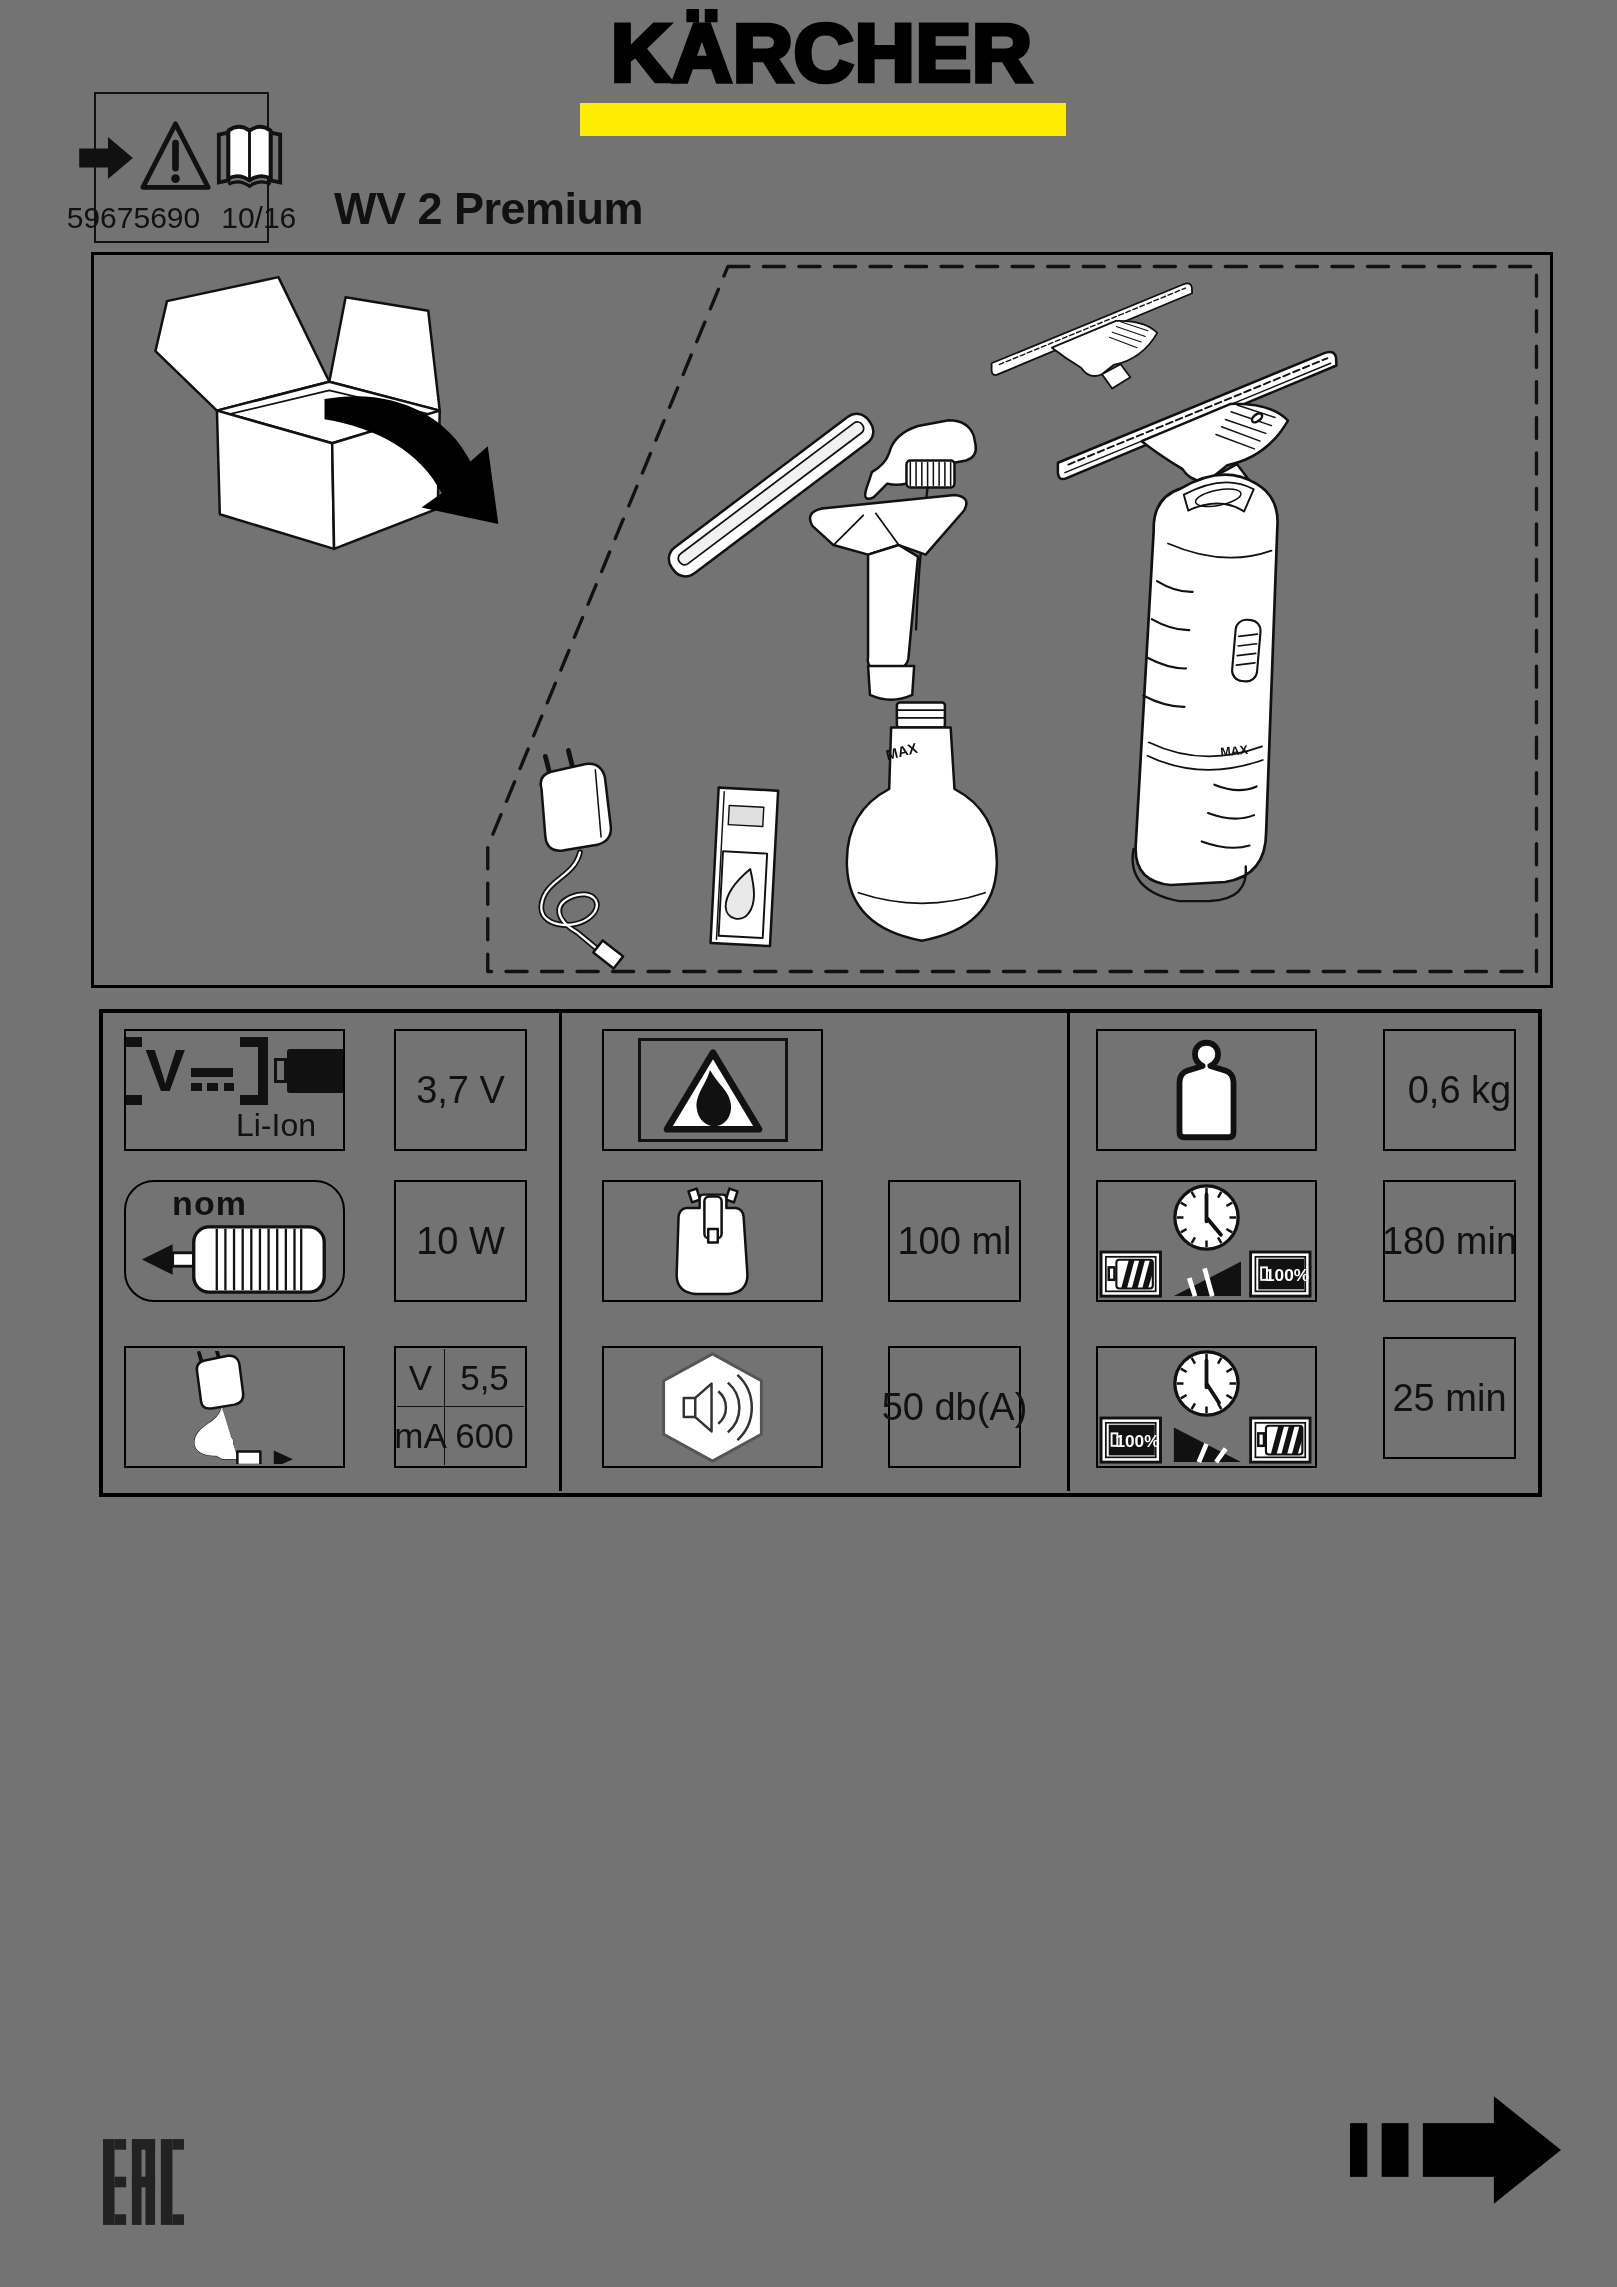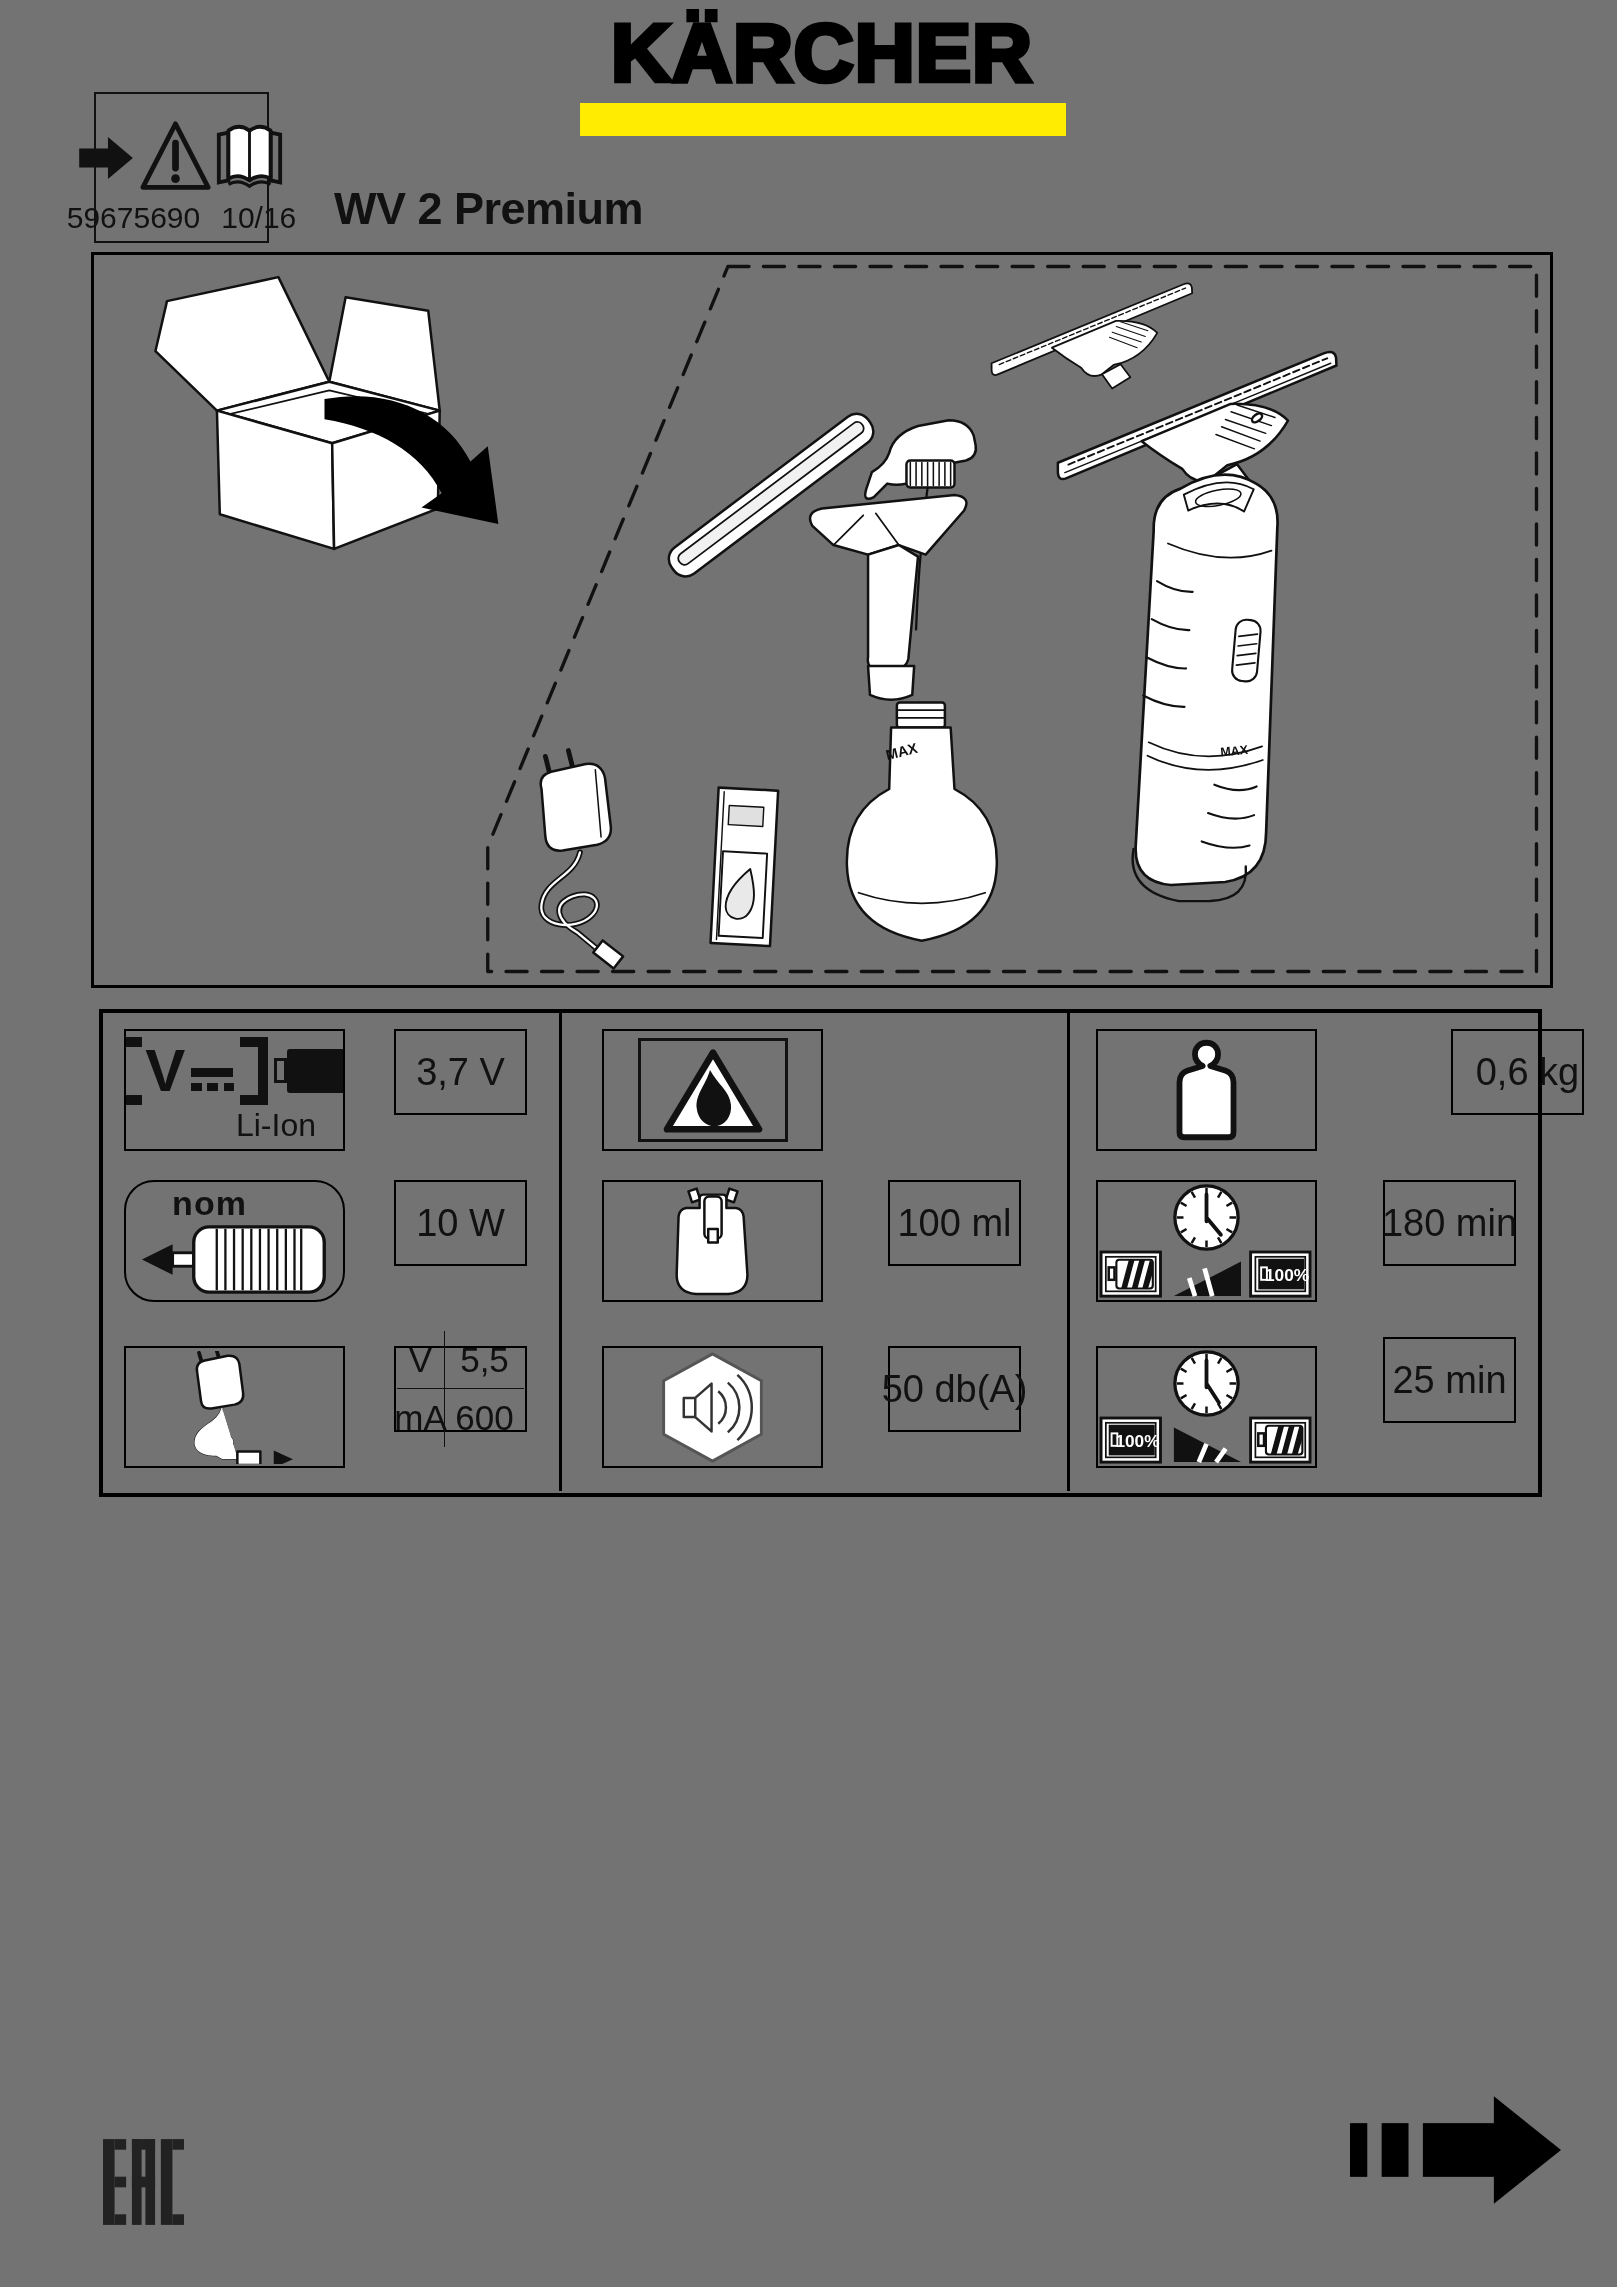--- a/index.html
+++ b/index.html
@@ -16,21 +16,21 @@
   .label-icons{display:flex;align-items:center;gap:3.8px;margin-bottom:1.9px;}
   .label-nums{display:flex;gap:21px;font-size:30px;line-height:1;margin-bottom:7.7px;}
   .page-title{left:334px;top:183px;font-size:45px;font-weight:bold;letter-spacing:-0.5px;}
   
   .illu{left:91px;top:252px;width:1462px;height:736px;border:3.8px solid #000;box-sizing:border-box;}
   
   .spec{left:99px;top:1009px;width:1443px;height:488px;border:4.8px solid #000;box-sizing:border-box;}
   .vdiv{position:absolute;top:0;width:2.9px;height:478px;background:#000;}
   .icell{position:absolute;width:221px;height:122px;border:2.9px solid #000;box-sizing:border-box;
          display:flex;flex-direction:column;align-items:center;justify-content:center;overflow:hidden;}
-  .vcell{position:absolute;width:133px;height:86px;border:2.9px solid #000;box-sizing:border-box;
+  .vcell{position:absolute;width:133px;height:122px;border:2.9px solid #000;box-sizing:border-box;
          display:flex;align-items:center;justify-content:center;font-size:38px;white-space:nowrap;}
   
   .battrow{display:flex;align-items:center;}
   .brk{width:17.3px;height:48px;border:0 solid #111;border-top-width:10.6px;border-bottom-width:10.6px;}
   .brk.l{border-left-width:10.6px;}
   .brk.r{border-right-width:10.6px;}
   .vbig{font-size:60px;font-weight:bold;line-height:.85;margin:0 1px 0 2.9px;}
   .dc{display:flex;flex-direction:column;gap:6.7px;margin:17.3px 5.8px 0 4.8px;}
   .dcs{width:42px;height:8.6px;background:#111;}
   .dcd{display:flex;gap:5.8px;}
@@ -276,21 +276,21 @@
         </g>
       </svg>
     </div>
     <div class="vcell" style="left:785px;top:333px;">50 db(A)</div>
 
     <div class="icell" style="left:993px;top:16.3px;">
       <svg width="85" height="108" viewBox="0 0 88 112">
         <path d="M44,7 C51,7 56,12 56,19 C56,25 52,29 48,31 L64,36 Q72,39 72,48 L72,100 Q72,105 67,105 L21,105 Q16,105 16,100 L16,48 Q16,39 24,36 L40,31 C36,29 32,25 32,19 C32,12 37,7 44,7 Z" fill="#fff" stroke="#111" stroke-width="6" stroke-linejoin="round"></path>
       </svg>
     </div>
-    <div class="vcell" style="left:1348px;top:16.3px;padding-left:20px;">0,6 kg</div>
+    <div class="vcell" style="left:1280px;top:16.3px;padding-left:20px;">0,6 kg</div>
 
     <div class="icell" style="left:993px;top:167px;">
       <svg width="215" height="116" viewBox="0 0 224 121">
         <g>
           <circle cx="112" cy="36" r="33" fill="#fff" stroke="#111" stroke-width="3.4"></circle>
           <g stroke="#111" stroke-width="2.6">
             <path d="M112,5 L112,12 M112,60 L112,67 M81,36 L88,36 M136,36 L143,36 M96.5,9.2 L100,15.2 M124,56.8 L127.5,62.8 M85.2,20.5 L91.2,24 M132.8,48 L138.8,51.5 M85.2,51.5 L91.2,48 M132.8,24 L138.8,20.5 M96.5,62.8 L100,56.8 M124,15.2 L127.5,9.2"></path>
           </g>
           <path d="M112,40 L112,12 M112,36 L127,54" stroke="#111" stroke-width="4" stroke-linecap="round" fill="none"></path>
         </g>

